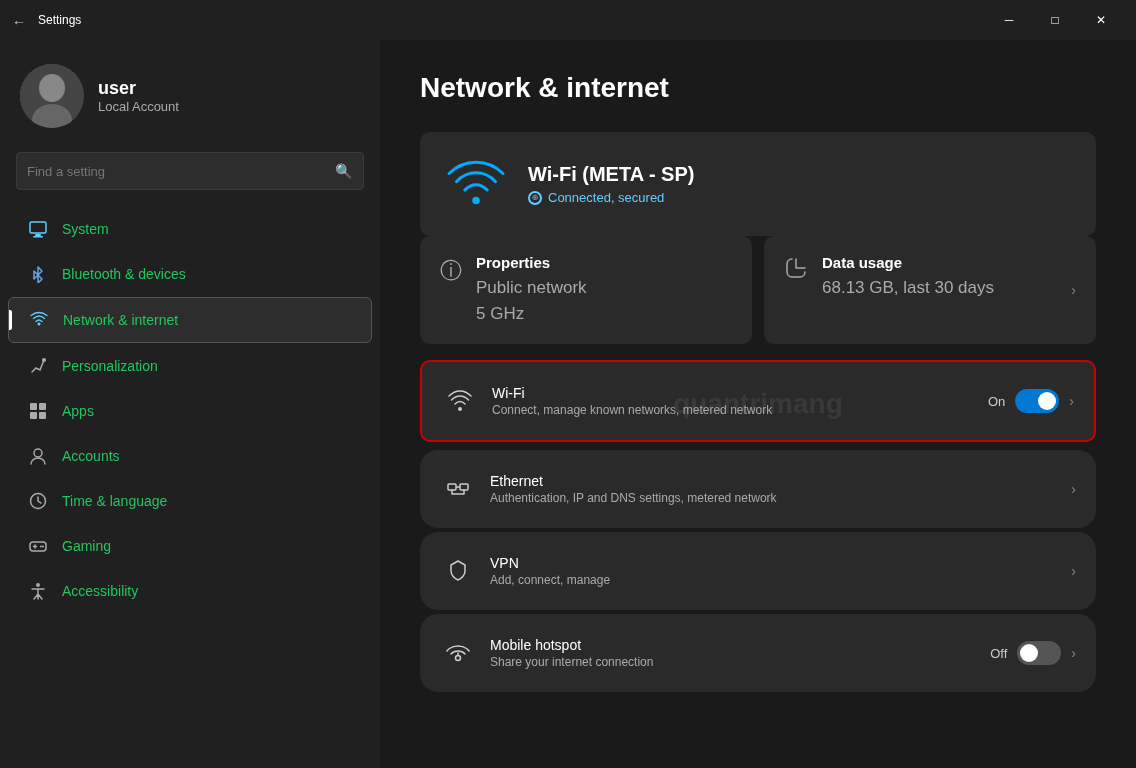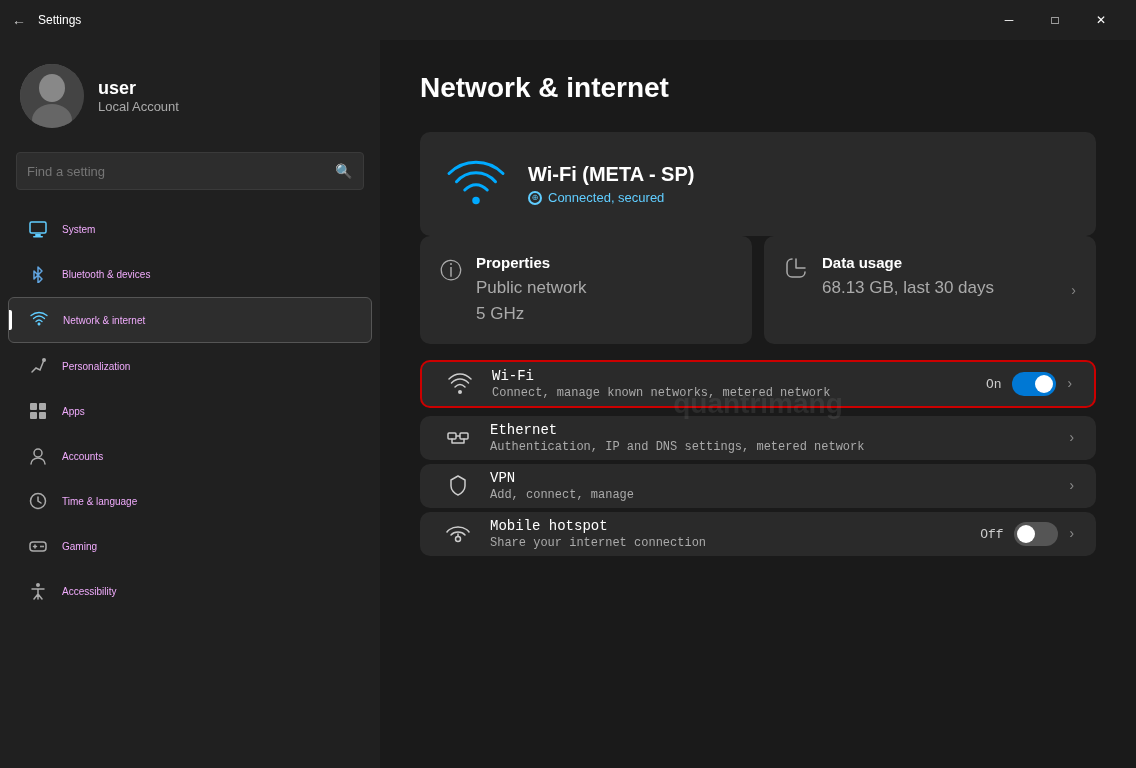--- a/index.html
+++ b/index.html
@@ -161,22 +161,22 @@
     .nav-icon {
       width: 20px;
       height: 20px;
       display: flex;
       align-items: center;
       justify-content: center;
       flex-shrink: 0;
       font-size: 16px;
     }
     .nav-label {
-      font-size: 10px;
-      color: #f0abfc;
+      font-size: 14px;
+      color: #22c55e;
     }
     
     .content {
       flex: 1;
       background: #1a1a1a;
       overflow-y: auto;
       padding: 32px 40px;
     }
     .content::-webkit-scrollbar { width: 6px; }
     .content::-webkit-scrollbar-thumb { background: #444; border-radius: 3px; }
@@ -264,32 +264,31 @@
       line-height: 1.5;
     }
     .prop-chevron {
       font-size: 14px;
       color: #888;
       align-self: center;
     }
     
     .setting-card {
       background: #2a2a2a;
-      border-radius: 10px;
+      border-radius: 18px;
       margin-bottom: 4px;
       overflow: hidden;
     }
     .setting-row {
       display: flex;
       align-items: center;
       gap: 14px;
-      padding: 4px 20px;
+      padding: 21px 20px;
       cursor: pointer;
       border-bottom: 1px solid #333;
-      font-family: Liberation Mono, monospace;
     }
     .setting-row:last-child { border-bottom: none; }
     .setting-icon {
       width: 36px;
       height: 36px;
       display: flex;
       align-items: center;
       justify-content: center;
       font-size: 20px;
       color: #cccccc;

